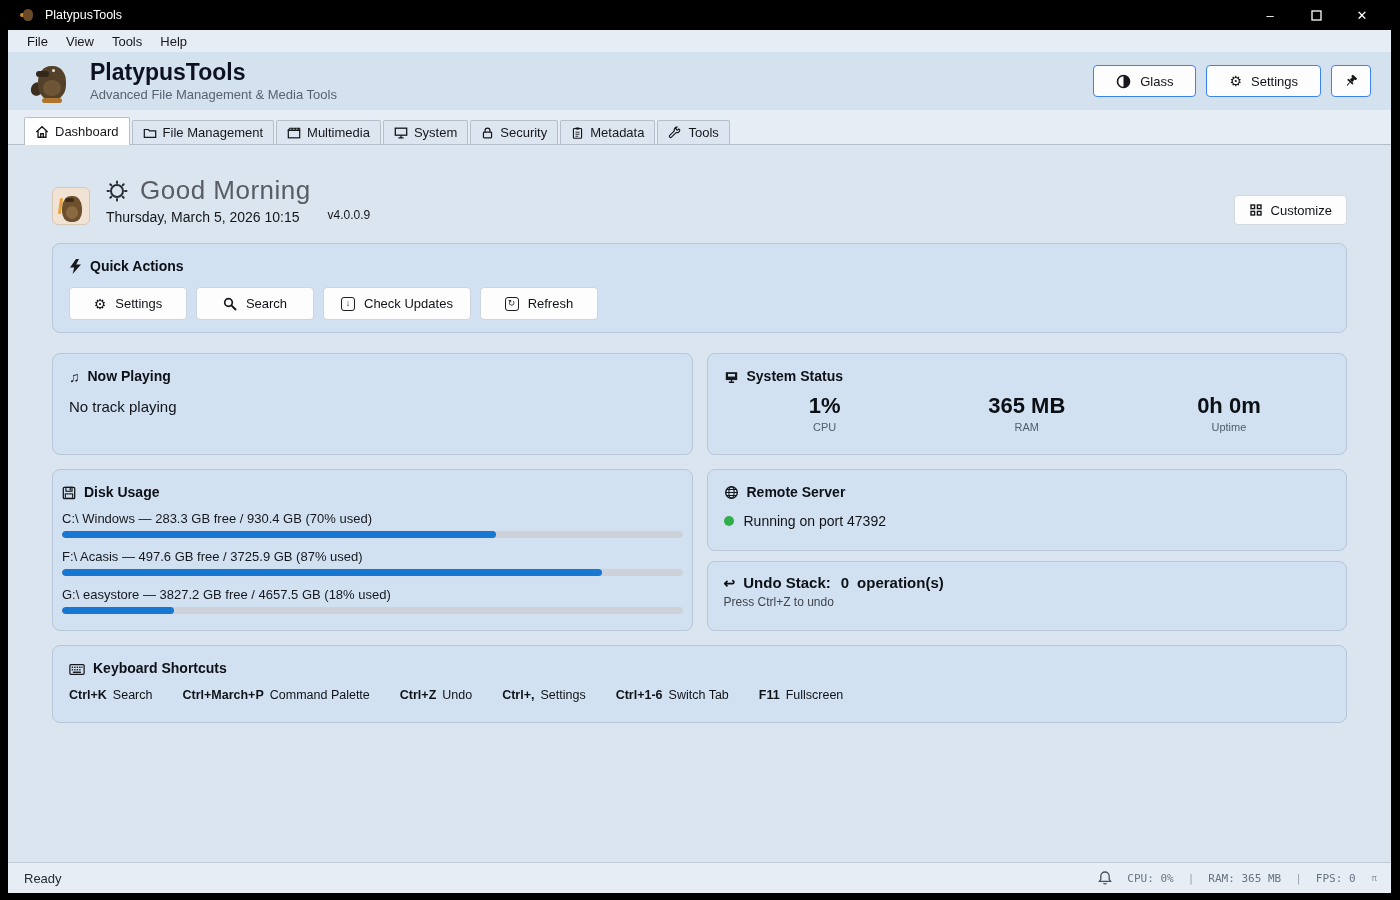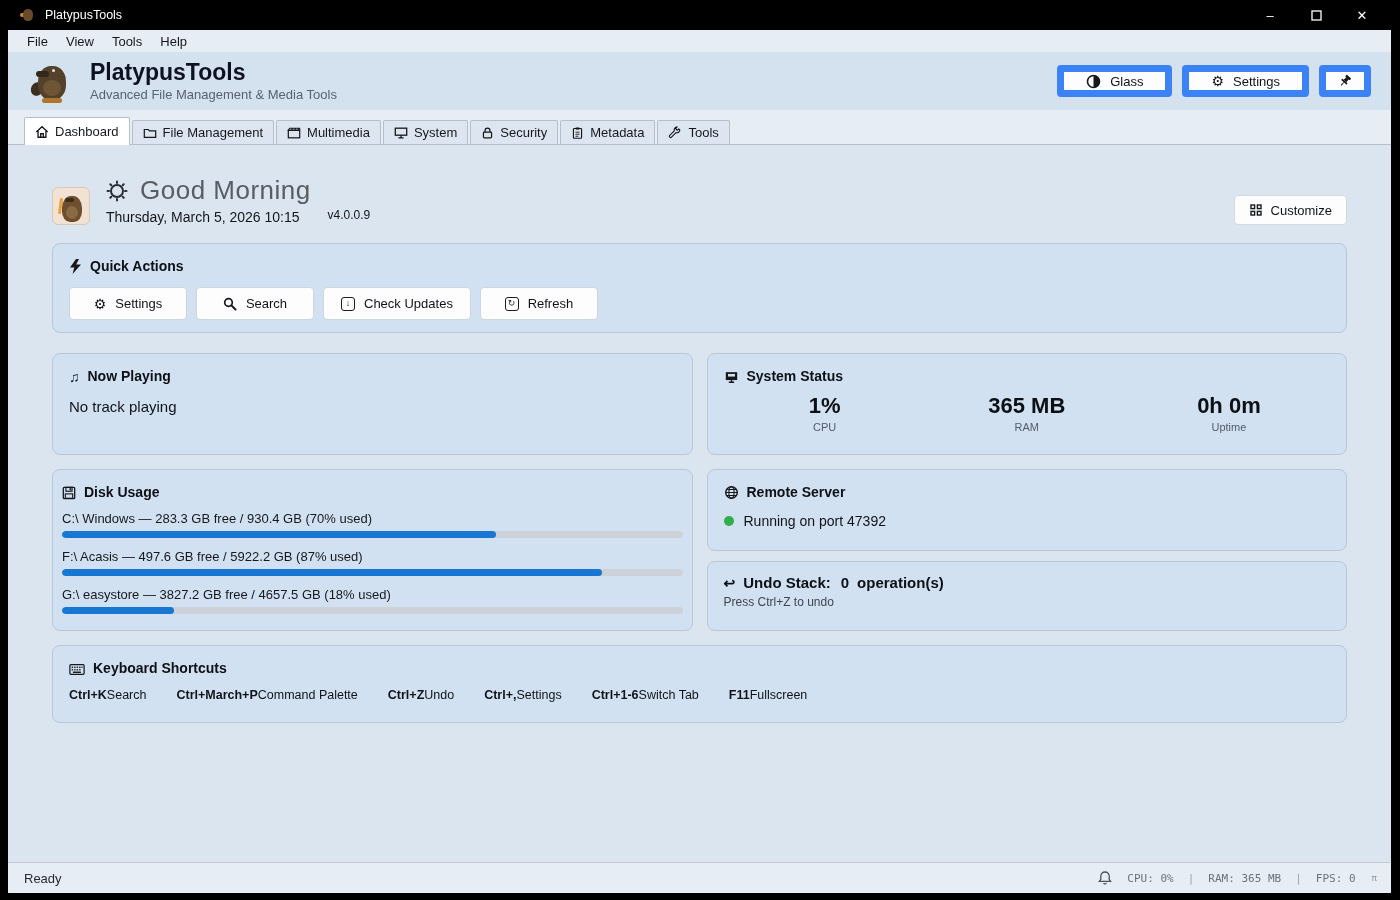--- a/index.html
+++ b/index.html
@@ -24,21 +24,21 @@
   .logo { width:46px; height:46px; position:relative; margin-right:16px; }
   .logo .p-tail { position:absolute; left:3px; top:24px; width:12px; height:14px; background:#3c2f1f; border-radius:50% 50% 50% 50%; transform:rotate(25deg); }
   .logo .p-body { position:absolute; left:10px; top:8px; width:28px; height:34px; background:#53412a; border-radius:46% 46% 44% 44%; }
   .logo .p-belly { position:absolute; left:15px; top:22px; width:18px; height:16px; background:#6e5535; border-radius:50%; }
   .logo .p-bill { position:absolute; left:8px; top:13px; width:13px; height:6px; background:#2e241７; background:#33281a; border-radius:3px; }
   .logo .p-eye { position:absolute; left:24px; top:11px; width:3px; height:3px; background:#e8e2d8; border-radius:50%; }
   .logo .p-feet { position:absolute; left:14px; top:40px; width:20px; height:5px; background:#b0752c; border-radius:3px; }
   .app-title { font-size:23px; font-weight:bold; color:#0e1220; line-height:1.1; }
   .app-subtitle { font-size:13px; color:#59636e; margin-top:1px; }
   .header-actions { margin-left:auto; display:flex; gap:10px; align-items:center; }
-  .hbtn { height:32px; background:#fdfdfe; border:7px solid #3b82f6; border-radius:4px; display:flex; align-items:center; justify-content:center; gap:9px; font-size:13px; color:#101318; padding:0 22px; }
+  .hbtn { height:32px; background:#fdfdfe; border:1px solid #3b82f6; border-radius:4px; display:flex; align-items:center; justify-content:center; gap:9px; font-size:13px; color:#101318; padding:0 22px; }
   .hbtn.icon-only { padding:0 11px; }
   .uni { font-size:14px; line-height:1; }
 
   
   .tabstrip { height:35px; background:#e7edf5; border-bottom:1px solid #b5bfc9; display:flex; align-items:flex-end; padding-left:16px; flex:0 0 auto; }
   .tab { height:24px; display:flex; align-items:center; gap:6px; padding:0 10px; font-size:13px; color:#16181c; background:#dde6f0; border:1px solid #b5bfc9; border-bottom:none; border-radius:2px 2px 0 0; margin-right:2px; position:relative; }
   .tab.active { background:#fff; height:28px; margin-bottom:-1px; z-index:2; }
 
   
   .content { flex:1 1 auto; background:#dbe5f0; padding:30px 44px 0; overflow:hidden; }
@@ -82,21 +82,21 @@
   .rs-card { height:82px; padding:14px 16px; }
   .rs-status { display:flex; align-items:center; gap:10px; margin-top:13px; font-size:14px; color:#101318; }
   .dot { width:10px; height:10px; border-radius:50%; background:#2fae49; }
   .undo-card { height:70px; padding:12px 16px; }
   .undo-title { display:flex; align-items:center; gap:8px; font-weight:bold; font-size:15px; color:#0d1015; }
   .undo-count { margin-left:2px; }
   .undo-hint { font-size:12px; color:#40454c; margin-top:4px; }
 
   .sc-card { height:78px; padding:14px 16px; }
   .sc-items { display:flex; gap:30px; margin-top:12px; font-size:12.5px; color:#101318; }
-  .sc-item { display:flex; gap:0; align-items:baseline; }
+  .sc-item { display:flex; gap:6px; align-items:baseline; }
   .sc-keys { font-weight:bold; }
 
   
   .statusbar { height:31px; background:#e7edf5; border-top:1px solid #c2cad3; display:flex; align-items:center; padding:0 14px 0 16px; flex:0 0 auto; }
   .status-left { font-size:13px; color:#262b32; }
   .status-right { margin-left:auto; display:flex; align-items:center; gap:14px; font-family:"DejaVu Sans Mono", monospace; font-size:11px; color:#68727f; }
   .status-sep { color:#9aa3b0; }
   .grip { font-size:9px; color:#8a93a0; margin-left:2px; }
 
   svg.ic { display:block; }
@@ -334,21 +334,21 @@
               <rect x="4.5" y="1.5" width="7" height="4.5" fill="none" stroke="#16181c" stroke-width="1.3"></rect>
               <rect x="8.6" y="2.5" width="1.8" height="2.4" fill="#16181c"></rect>
               <rect x="3.8" y="9" width="8.4" height="5" fill="none" stroke="#16181c" stroke-width="1.3"></rect>
             </svg>
           <span>Disk Usage</span>
         </div>
         <div class="disk-label">C:\ Windows  —  283.3 GB free / 930.4 GB (70% used)</div>
         <div class="disk-bar">
             <div class="disk-fill" style="width: 70%;"></div>
           </div>
-        <div class="disk-label">F:\ Acasis  —  497.6 GB free / 5922.2 GB (87% used)</div>
+        <div class="disk-label">F:\ Acasis  —  497.6 GB free / 3725.9 GB (87% used)</div>
         <div class="disk-bar">
             <div class="disk-fill" style="width: 87%;"></div>
           </div>
         <div class="disk-label">G:\ easystore  —  3827.2 GB free / 4657.5 GB (18% used)</div>
         <div class="disk-bar">
             <div class="disk-fill" style="width: 18%;"></div>
           </div>
       </div>
 
       <div class="right-stack">

